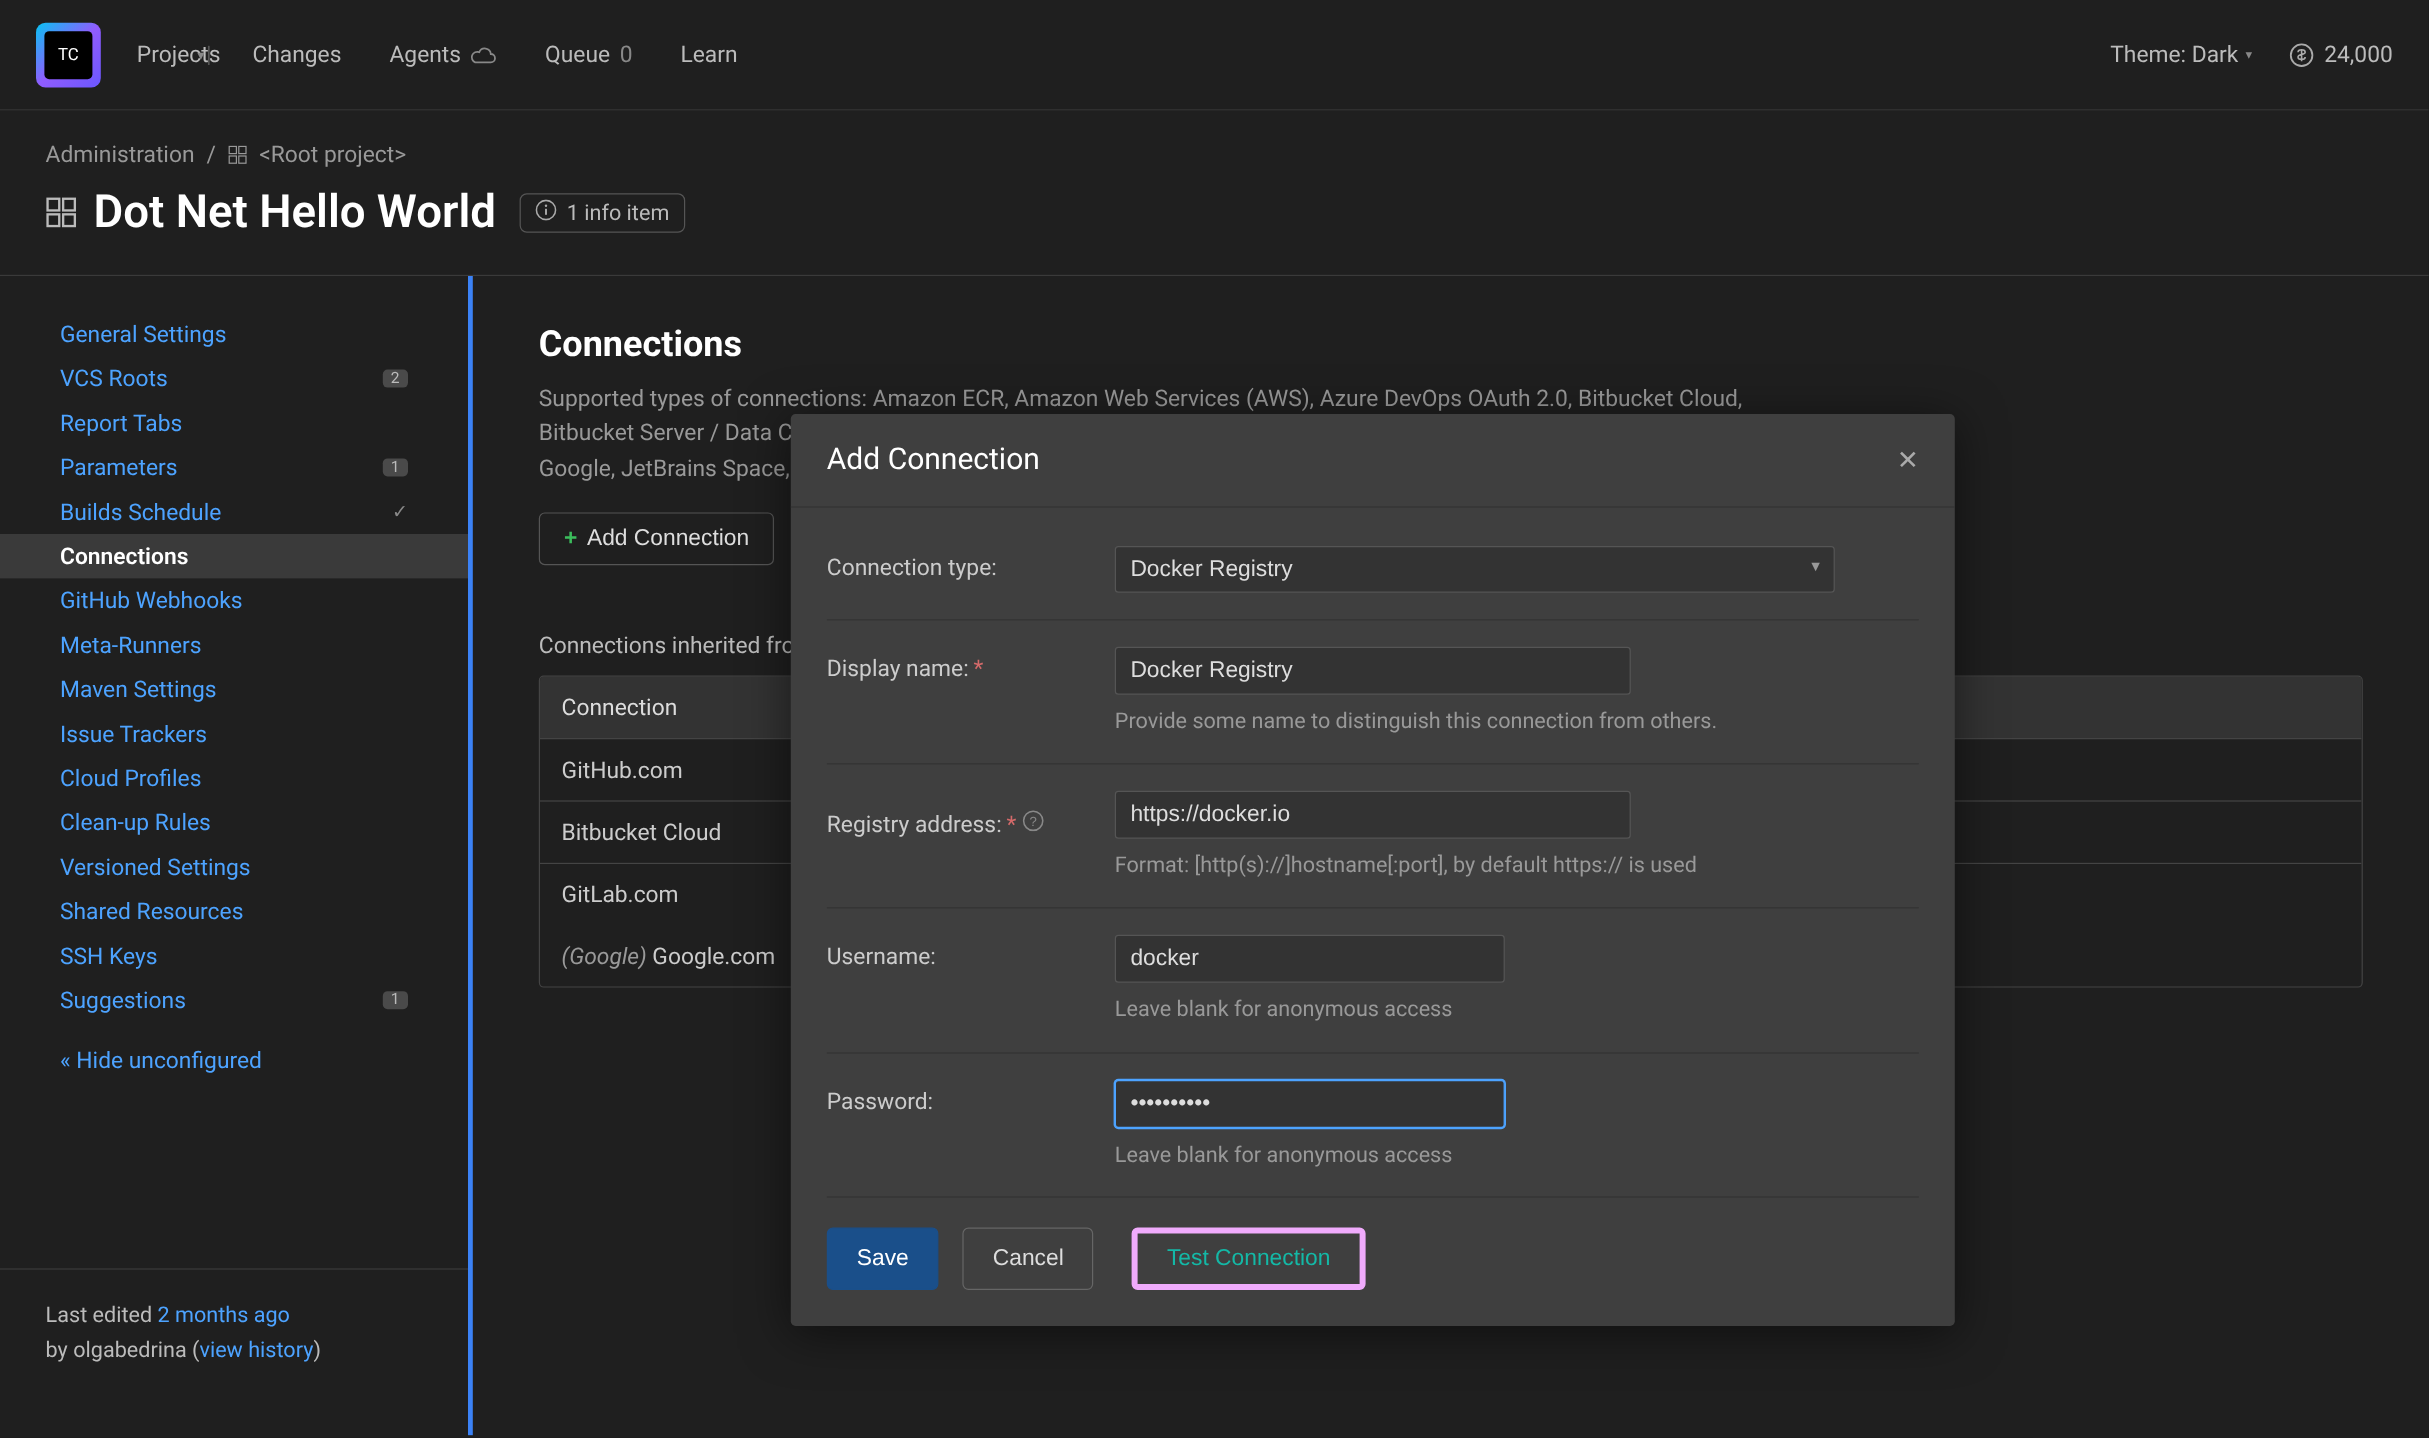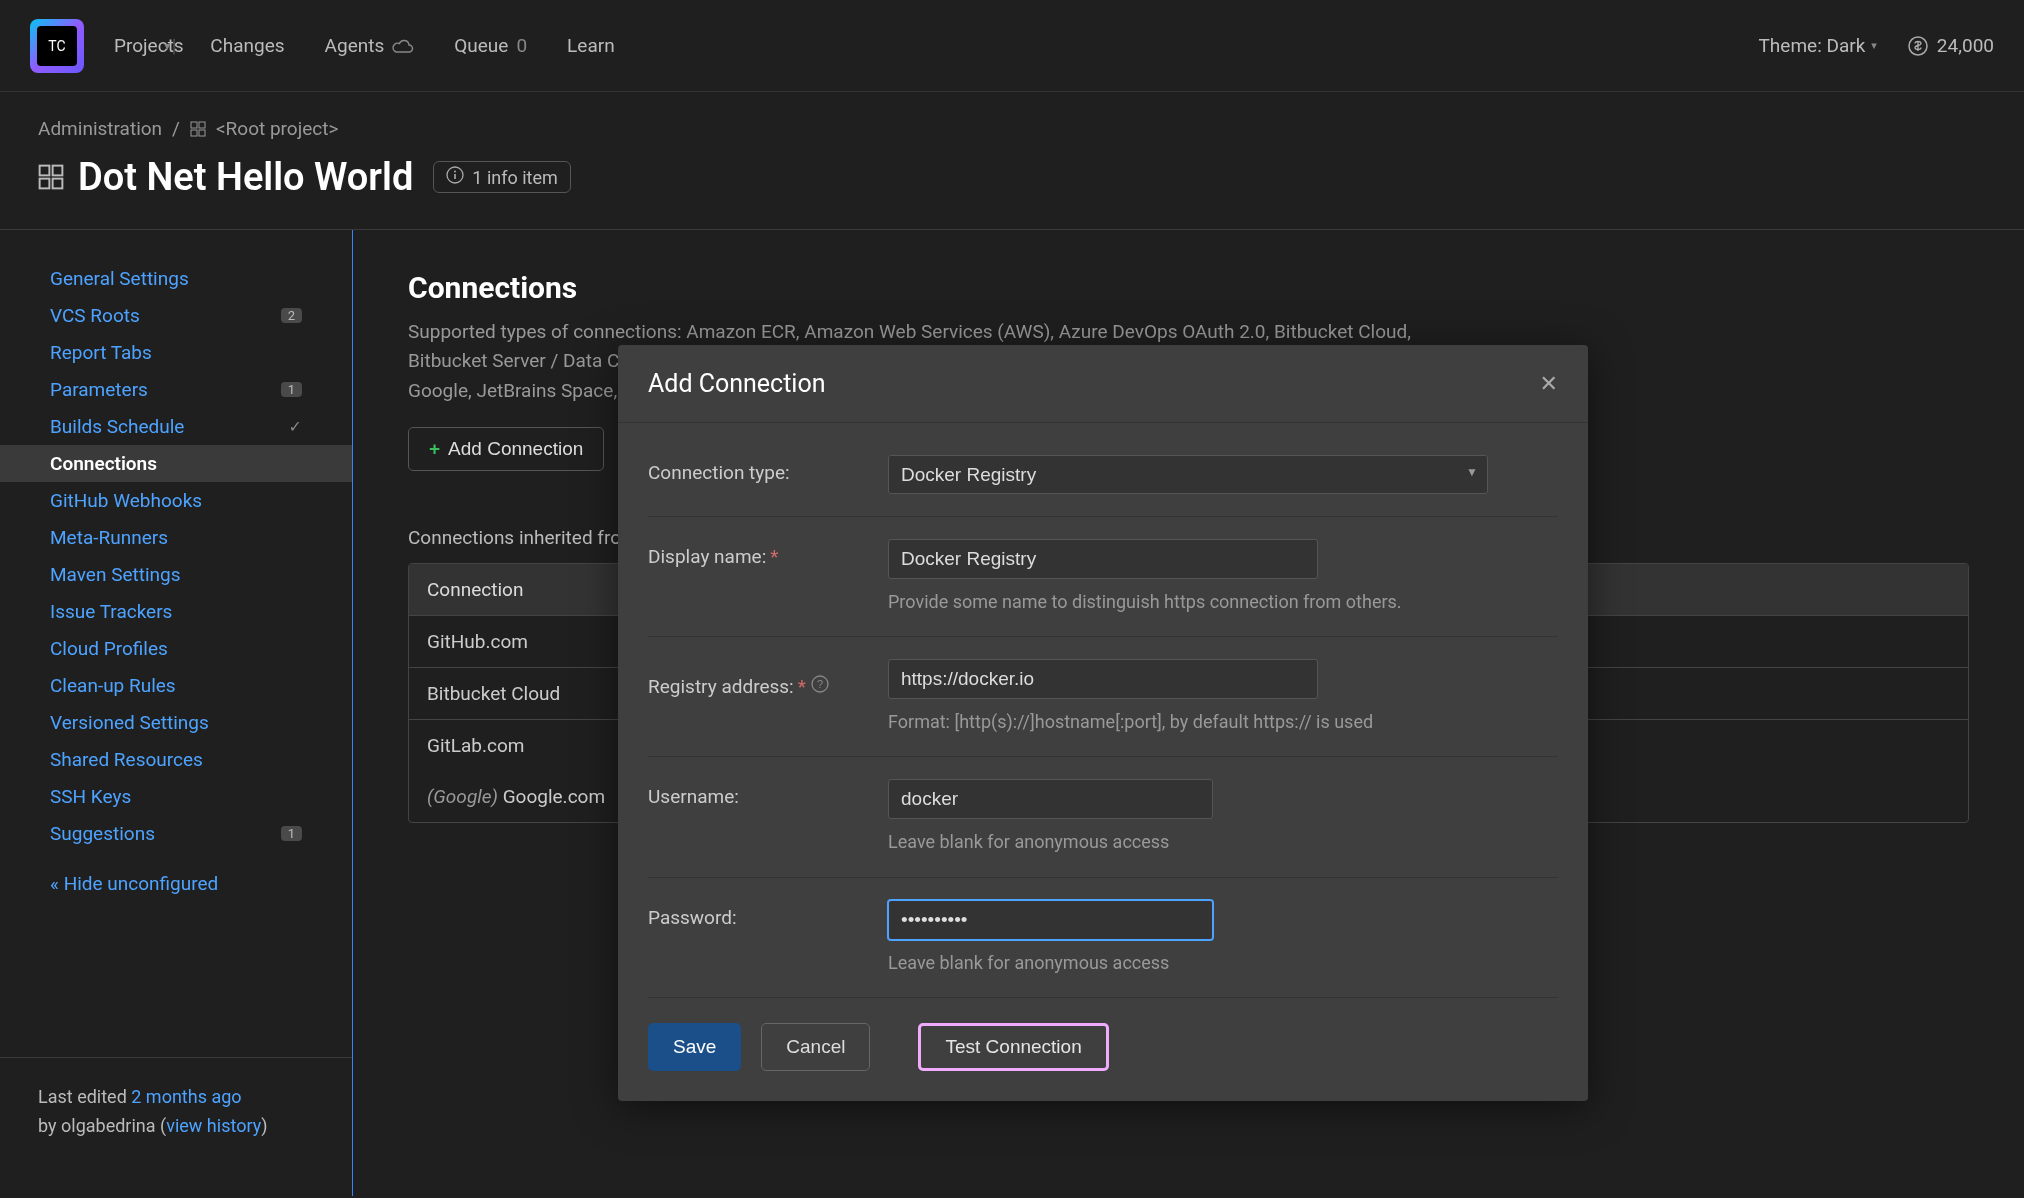--- a/index.html
+++ b/index.html
@@ -23,21 +23,21 @@
 .subhead { padding: 25px 38px 30px; border-bottom: 1px solid #3a3a3a; }
 .crumbs { display: flex; align-items: center; gap: 10px; font-size: 19px; color: #999; }
 .crumbs a { color: #999; text-decoration: none; }
 .crumb-icon { display: inline-flex; }
 .title-row { display: flex; align-items: center; gap: 20px; margin-top: 15px; }
 .page-title { font-size: 38px; color: #fff; font-weight: 600; display: flex; align-items: center; gap: 14px; }
 .info-pill { border: 1px solid #555; border-radius: 6px; padding: 4px 12px; font-size: 18px; color: #bbb; display: flex; align-items: center; gap: 8px; }
 
 
 .body { display: flex; height: calc(100% - 92px - 140px); }
-.sidebar { width: 353px; border-right: 1px solid #3b82f6; padding: 30px 0; display: flex; flex-direction: column; }
+.sidebar { width: 394px; border-right: 4px solid #3b82f6; padding: 30px 0; display: flex; flex-direction: column; }
 .side-list { list-style: none; }
 .side-item { padding: 7px 50px; color: #4da3ff; cursor: pointer; display: flex; align-items: center; justify-content: space-between; }
 .side-item.active { background: #3a3a3a; color: #fff; font-weight: 600; }
 .side-item .badge { background: #4a4a4a; color: #bbb; font-size: 13px; padding: 0 7px; border-radius: 4px; min-width: 18px; text-align: center; font-weight: 400; }
 .side-item .check { color: #888; font-size: 16px; }
 .side-hide { padding: 10px 50px; color: #4da3ff; margin-top: 10px; }
 .side-footer { margin-top: auto; border-top: 1px solid #3a3a3a; padding: 25px 38px; font-size: 18px; line-height: 1.6; }
 .side-footer a { color: #4da3ff; text-decoration: none; }
 
 
@@ -73,21 +73,21 @@
 .text-input { width: 430px; background: #333; border: 1px solid #555; color: #ddd; padding: 8px 12px; border-radius: 3px; font-size: 19px; }
 .text-input.wide { width: 430px; }
 .text-input.pw { width: 325px; }
 .text-input.user { width: 325px; }
 .text-input.focused { border-color: #4da3ff; outline: none; box-shadow: 0 0 0 1px #4da3ff; }
 .help-icon { display: inline-flex; margin-top: 10px; color: #888; }
 .dlg-footer { padding: 25px 30px 30px; display: flex; gap: 20px; }
 .btn { padding: 10px 24px; border-radius: 5px; font-size: 19px; cursor: pointer; border: 1px solid transparent; }
 .btn-primary { background: #1a4f8a; color: #fff; border-color: #1a4f8a; }
 .btn-secondary { background: #3f3f3f; color: #ddd; border: 1px solid #666; }
-.btn-test { background: #3f3f3f; color: #e5e5e5; border: 3px solid #f0abfc; margin-left: 28px; }
+.btn-test { background: #3f3f3f; color: #14b8a6; border: 5px solid #f0abfc; margin-left: 12px; }
 
 .proj-icon svg { display: block; }
 </style>
 </head>
 <body>
 
 <div class="header">
   <div class="logo">
     <div class="logo-inner">TC</div>
   </div>
@@ -284,21 +284,21 @@
             </div>
           </div>
         </div>
 
         <div class="form-row">
           <div class="form-label">
             <span>Display name:</span><span class="req">*</span>
           </div>
           <div class="form-field">
             <input class="text-input wide" value="Docker Registry" style="">
-            <div class="hint">Provide some name to distinguish https connection from others.</div>
+            <div class="hint">Provide some name to distinguish this connection from others.</div>
           </div>
         </div>
 
         <div class="form-row">
           <div class="form-label">
             <span>Registry address:</span><span class="req">*</span>
             <div class="help-icon">
               <svg width="18" height="18" viewBox="0 0 18 18">
                   <circle cx="9" cy="9" r="8" fill="none" stroke="#888" stroke-width="1.3"></circle>
                   <text x="9" y="13" text-anchor="middle" fill="#888" font-size="11" font-family="sans-serif">?</text>

